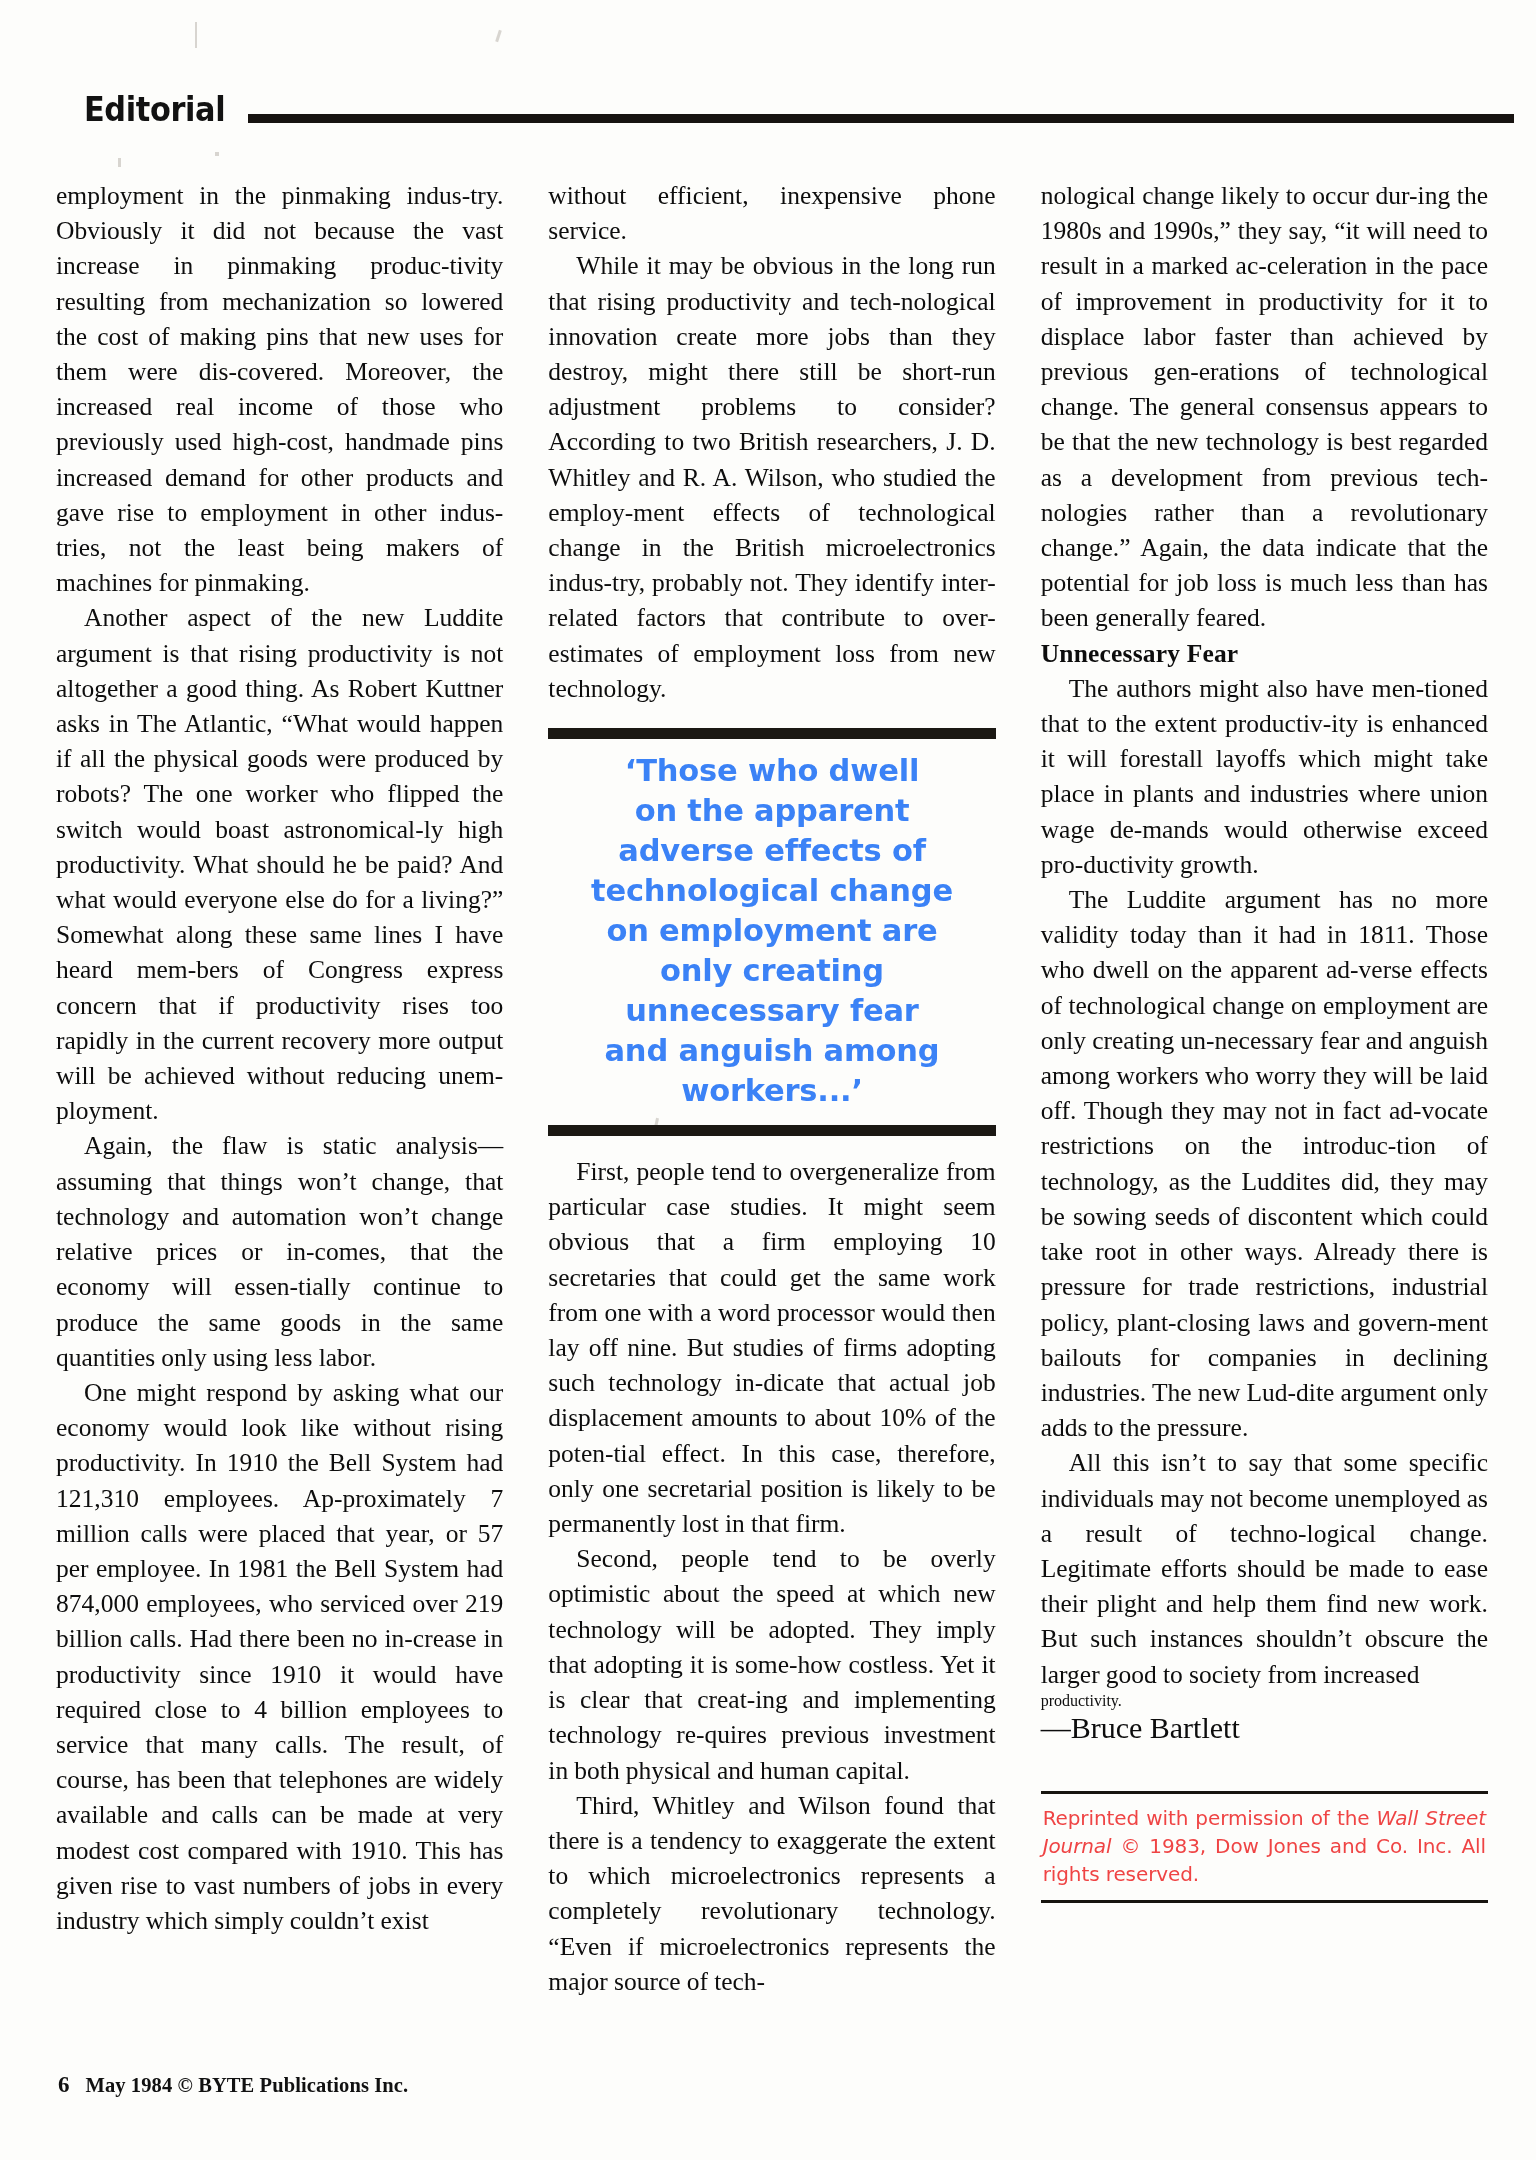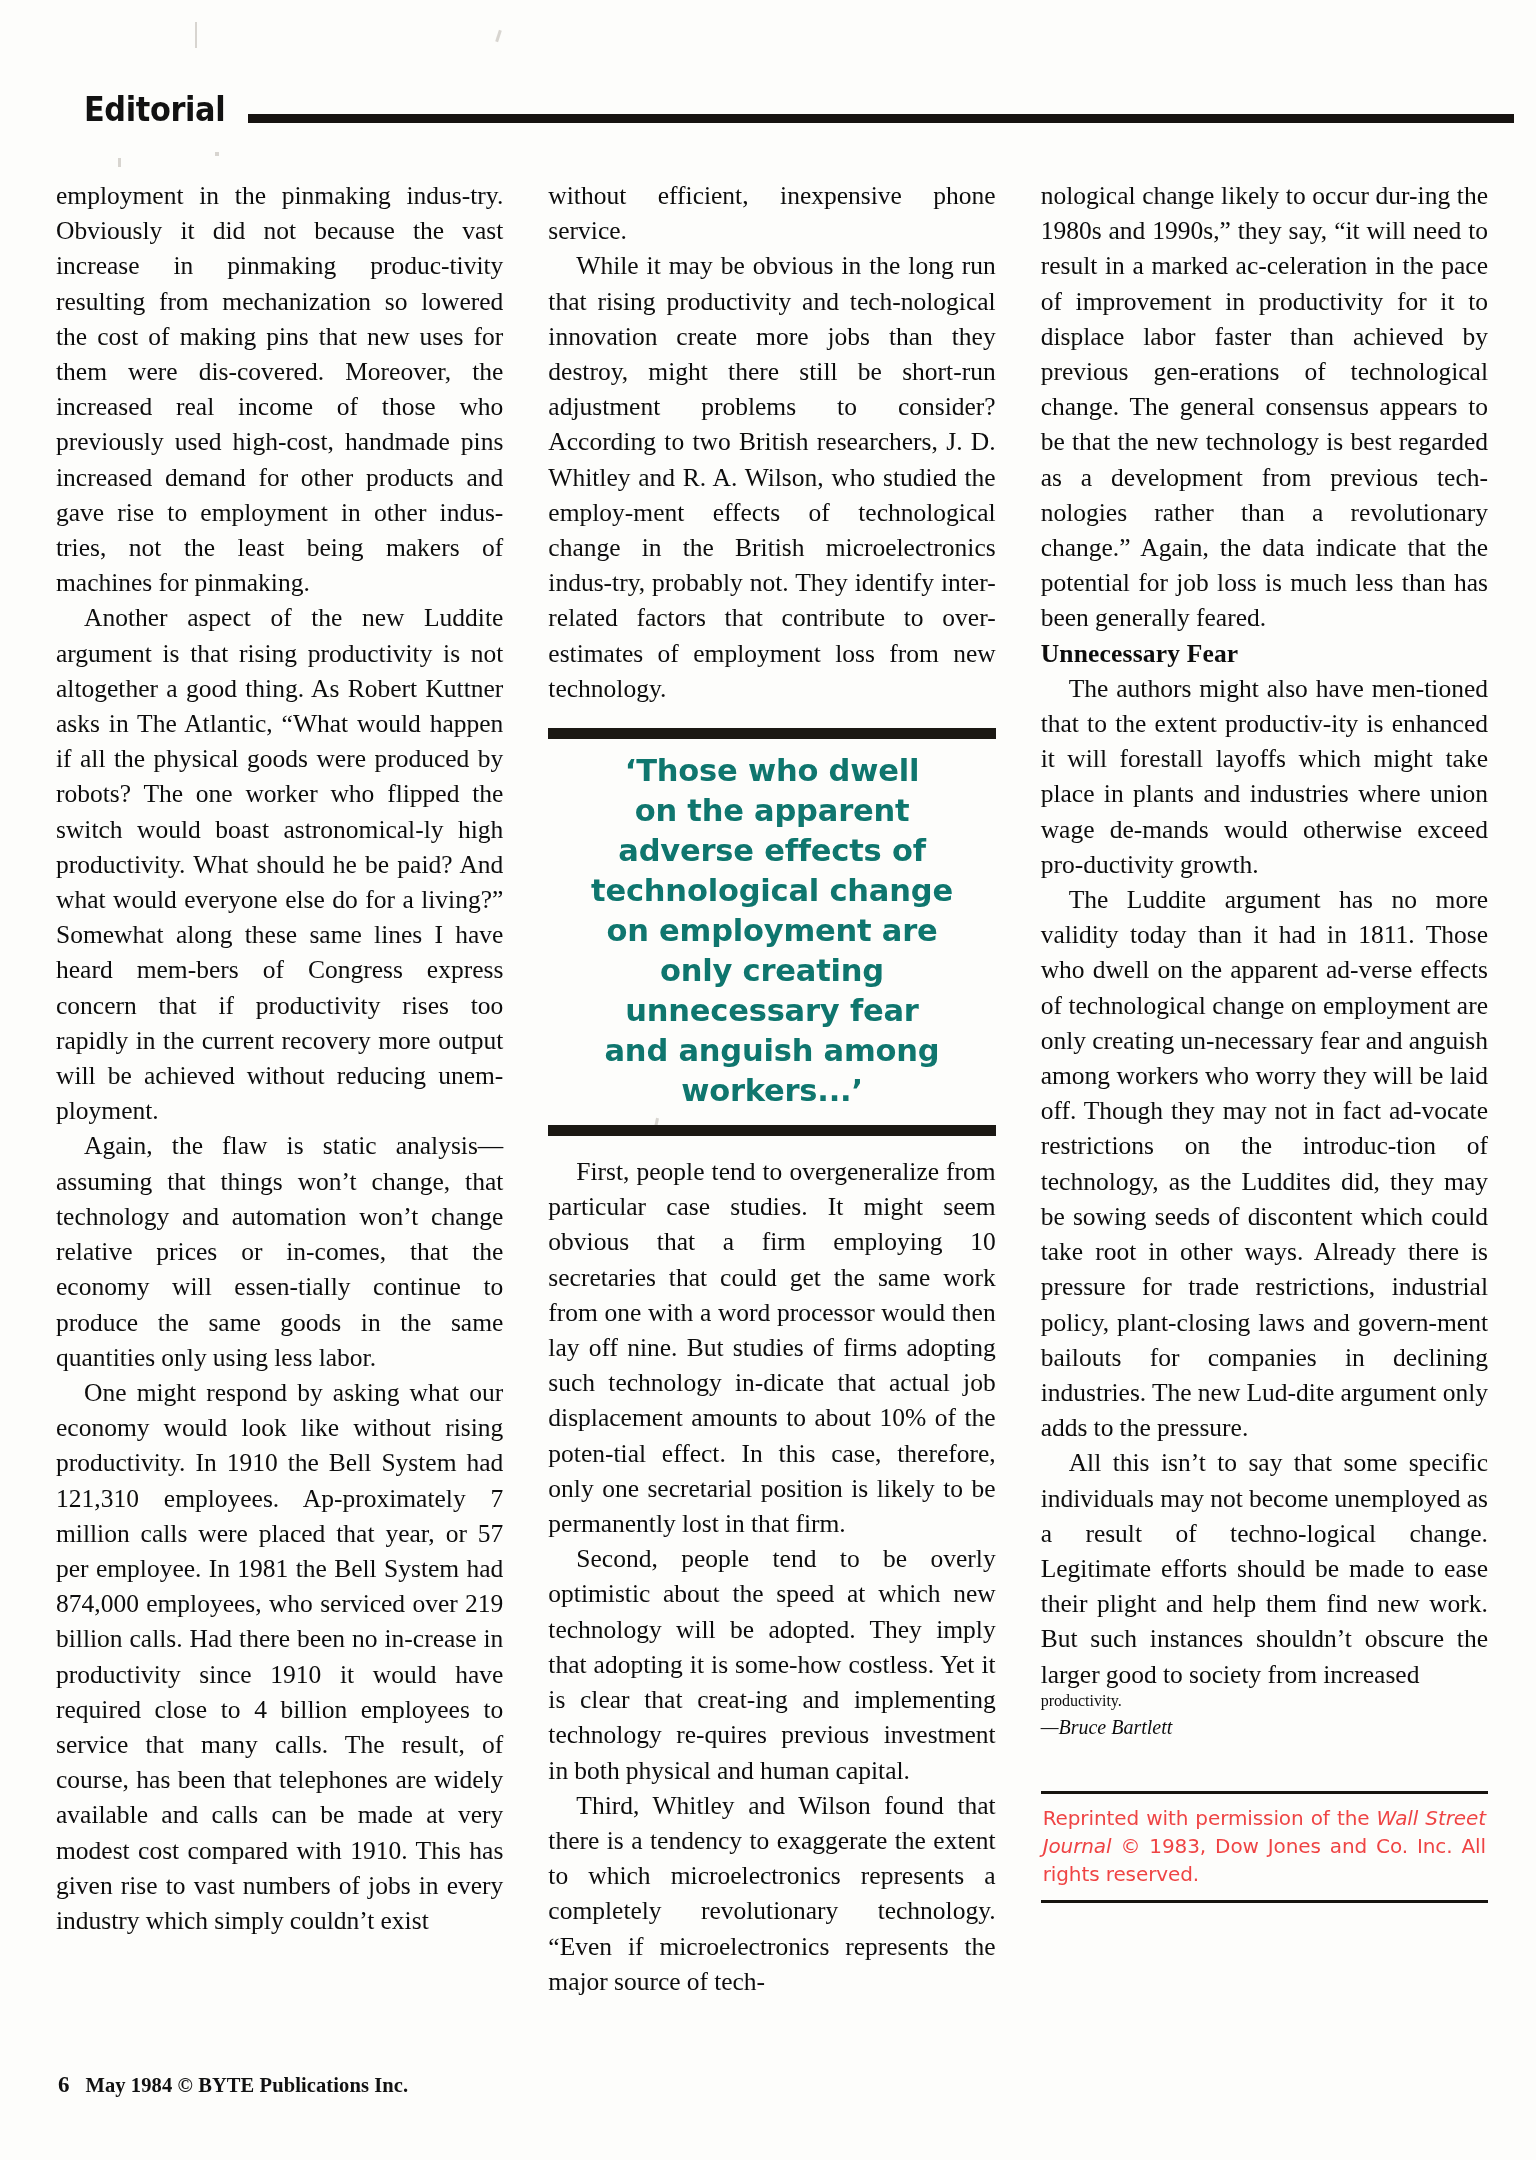--- a/index.html
+++ b/index.html
@@ -110,31 +110,30 @@
     background: #1b1813;
     width: 100%;
   }
   .pq-rule.bottom { margin-top: 8px; }
   .pq-text {
     font-family: "DejaVu Sans", sans-serif;
     font-weight: bold;
     font-size: 30.5px;
     line-height: 40px;
     text-align: center;
-    color: #0f766e;
+    color: #3b82f6;
     padding: 12px 2px 6px 2px;
     letter-spacing: -0.2px;
   }
   .pq-text .ln { display: block; white-space: nowrap; }
 
   
   .byline {
     text-align: right;
-    font-style: italic;
-    font-size: 20px;
+    font-size: 30px;
     line-height: 35.2px;
   }
   .attrib-line {
     display: flex;
     justify-content: space-between;
     align-items: baseline;
     flex-direction: column;
   }
   .attrib-line .lead { font-style: normal; }
 

